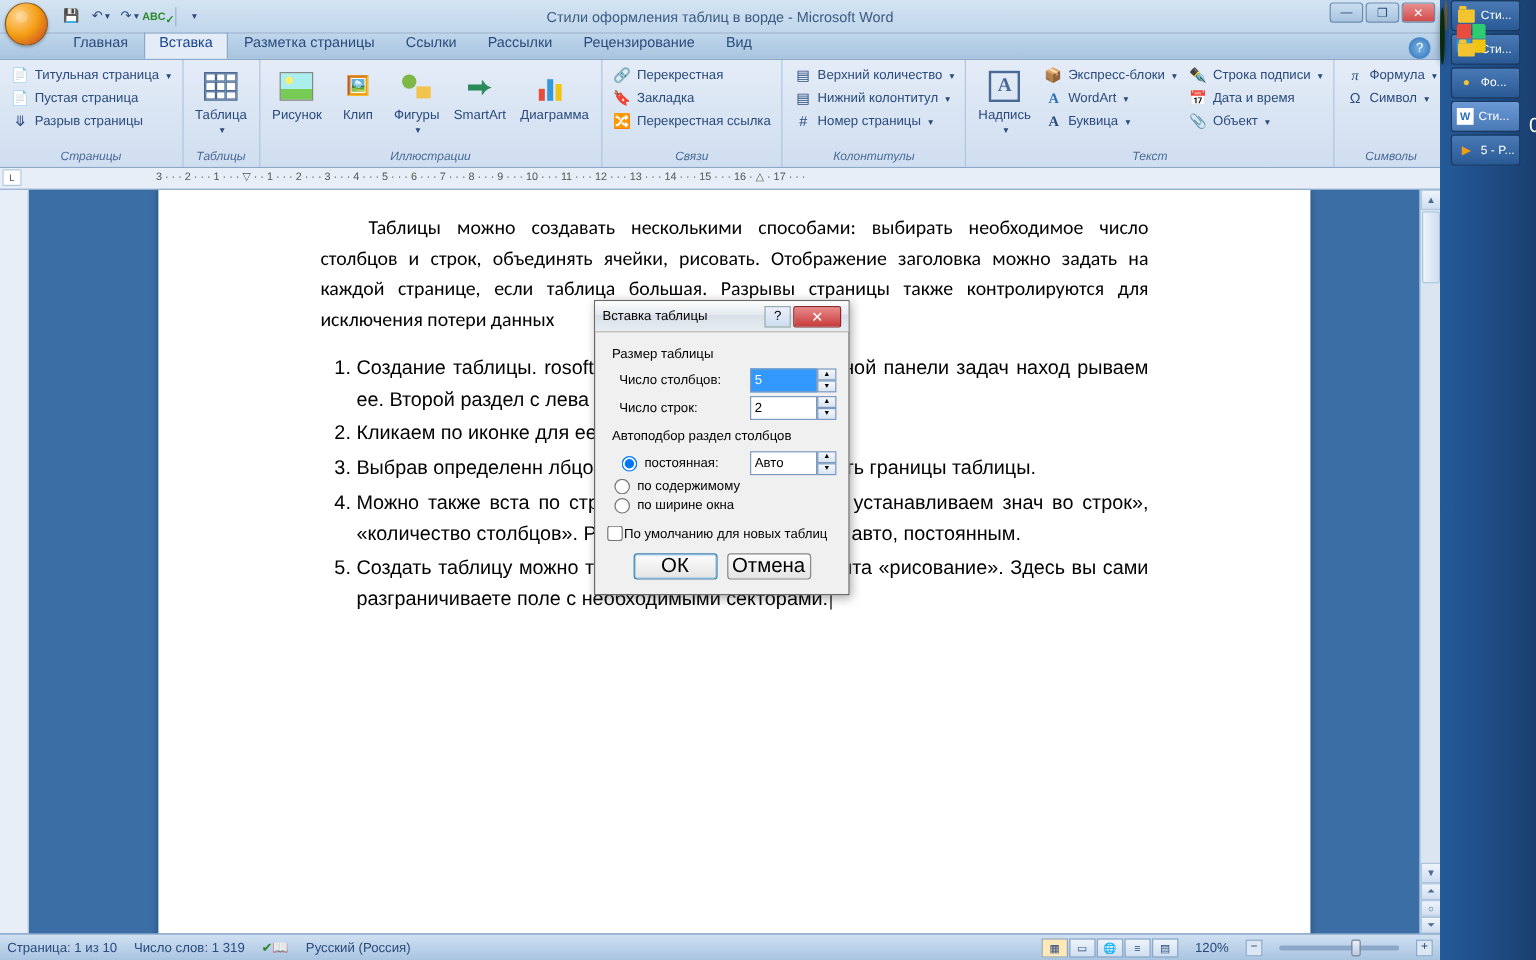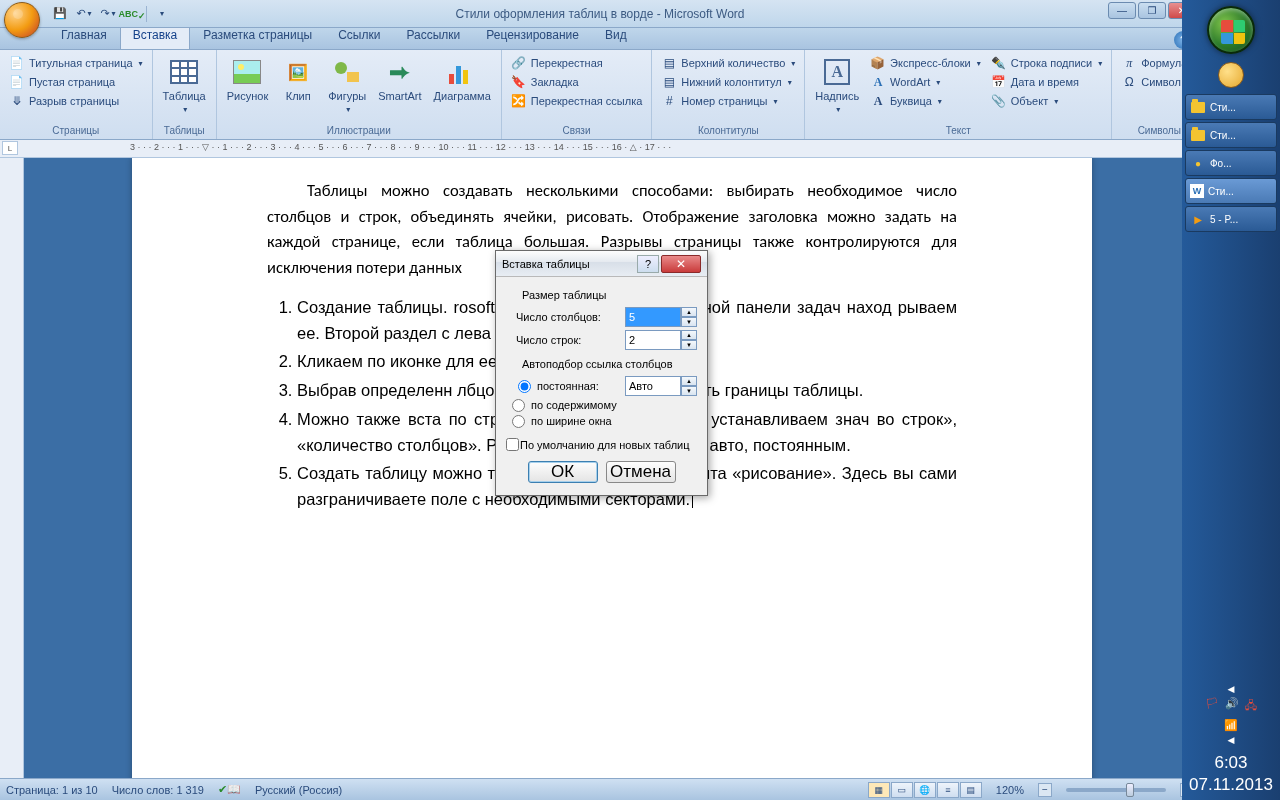--- a/index.html
+++ b/index.html
@@ -24,21 +24,21 @@
 
 .ribbon-tabs { height: 22px; background: linear-gradient(to bottom,#bfd6eb,#a9c4e0); display: flex; align-items: flex-end; padding-left: 48px; border-bottom: 1px solid #8ba8c9; }
 .rtab { padding: 3px 12px 7px; font-size: 12px; color: #2a4b7c; cursor: pointer; border: 1px solid transparent; border-bottom: none; }
 .rtab.active { background: #e4ecf7; border-color: #8ba8c9; border-radius: 3px 3px 0 0; color: #15428b; }
 .help-btn { margin-left: auto; margin-right: 8px; width: 18px; height: 18px; border-radius: 50%; background: radial-gradient(circle,#7db3e8,#2a6fb5); color: #fff; font-size: 11px; display: flex; align-items: center; justify-content: center; cursor: pointer; }
 
 
 .ribbon { height: 90px; background: linear-gradient(to bottom,#e4ecf7,#cfdef0); display: flex; border-bottom: 1px solid #8ba8c9; }
 .rgroup { border-right: 1px solid #b0c6df; padding: 4px 6px 2px; display: flex; flex-direction: column; justify-content: space-between; }
 .rgroup-body { display: flex; gap: 4px; align-items: flex-start; flex: 1; }
-.rgroup-label { font-size: 10px; color: #4a6a95; text-align: center; padding: 1px 0; }
+.rgroup-label { font-size: 10px; color: #4a6a95; text-align: center; padding: 1px 0; font-style: italic; }
 .rbig { display: flex; flex-direction: column; align-items: center; gap: 2px; padding: 2px 4px; cursor: pointer; min-width: 44px; }
 .rbig-icon { width: 32px; height: 32px; display: flex; align-items: center; justify-content: center; }
 .rbig-label { font-size: 11px; color: #2a4b7c; text-align: center; line-height: 1.1; }
 .rsmall-col { display: flex; flex-direction: column; gap: 1px; }
 .rsmall { display: flex; align-items: center; gap: 4px; padding: 1px 3px; cursor: pointer; font-size: 11px; color: #2a4b7c; white-space: nowrap; }
 .rsmall-icon { width: 16px; height: 16px; display: flex; align-items: center; justify-content: center; font-size: 12px; }
 .dd { font-size: 8px; color: #2a4b7c; margin-left: 2px; }
 .ico-table { width: 28px; height: 24px; background: #fff; border: 1px solid #4a6a95; display: grid; grid-template: repeat(3,1fr)/repeat(3,1fr); gap: 0; }
 .ico-table span { border: 0.5px solid #4a6a95; }
 .ico-pic { width: 28px; height: 24px; background: linear-gradient(to bottom,#aee 60%,#7c5 60%); border: 1px solid #888; position: relative; }
@@ -84,37 +84,37 @@
 .zoom-thumb { position:absolute; width:8px; height:14px; background:linear-gradient(to bottom,#eef,#bcd); border:1px solid #789; border-radius:2px; top:-5px; left:60%; cursor:pointer; }
 .zoom-btn { width:14px; height:14px; border:1px solid #8ba8c9; background:#dbe7f3; display:flex; align-items:center; justify-content:center; font-size:10px; cursor:pointer; }
 
 
 .dialog { position:absolute; left:495px; top:250px; width:213px; background:#f0f0f0; border:1px solid #6a6a6a; box-shadow:2px 2px 8px rgba(0,0,0,0.35); font-size:11px; z-index:50; }
 .dlg-title { height:26px; background:linear-gradient(to bottom,#fdfdfd,#e4e9ef 45%,#d8dfe8 46%,#e8edf3); display:flex; align-items:center; padding:0 6px; border-bottom:1px solid #b9b9b9; }
 .dlg-title-text { flex:1; color:#000; }
 .dlg-help { width:22px; height:18px; background:linear-gradient(to bottom,#eef,#cde); border:1px solid #9aa; display:flex; align-items:center; justify-content:center; font-size:11px; margin-right:2px; cursor:pointer; }
 .dlg-close { width:40px; height:18px; background:linear-gradient(to bottom,#e98a8a,#c93b3b); border:1px solid #8a2a2a; border-radius:2px; color:#fff; display:flex; align-items:center; justify-content:center; font-size:12px; cursor:pointer; }
 .dlg-body { padding:8px 10px; }
-.dlg-group-label { margin:4px 16px 6px; }
+.dlg-group-label { margin:4px 4px 6px; }
 .dlg-row { display:flex; align-items:center; margin:3px 0 3px 10px; gap:6px; }
 .dlg-row label { flex:1; }
 .spinner { display:flex; width:72px; }
 .spinner input { width:56px; height:20px; border:1px solid #7a9ac0; padding:1px 3px; font-size:11px; background:#fff; }
 .spinner input.sel { background:#3399ff; color:#fff; }
 .spinner-btns { width:16px; display:flex; flex-direction:column; }
 .spinner-btns button { height:10px; border:1px solid #7a9ac0; background:linear-gradient(to bottom,#f4f8fc,#d9e4f0); font-size:6px; line-height:1; cursor:pointer; padding:0; }
 .dlg-radio { display:flex; align-items:flex-start; gap:6px; margin:3px 0 3px 6px; }
 .dlg-radio input { margin:0; }
 .dlg-check { display:flex; align-items:center; gap:1px; margin:10px 0 10px 0; }
 .dlg-buttons { display:flex; justify-content:center; gap:8px; margin:6px 0 4px; }
 .dlg-btn { width:70px; height:22px; border:1px solid #888; background:linear-gradient(to bottom,#fdfdfd,#e4e4e4); border-radius:3px; font-size:17px; cursor:pointer; }
 .dlg-btn.default { border:1px solid #3c7fb1; box-shadow:0 0 0 1px #a6d0ec inset; }
 
 
-.win-sidebar { position:absolute; right:0; top:0; width:98px; height:800px; background:linear-gradient(to right,#245a9a,#1a3f70); display:flex; flex-direction:column; }
+.win-sidebar { position:absolute; right:0; top:0; width:80px; height:800px; background:linear-gradient(to right,#245a9a,#1a3f70); display:flex; flex-direction:row; }
 .start-btn { width:48px; height:48px; margin:6px auto 8px; border-radius:50%; background:radial-gradient(circle at 35% 35%,#7fc24a,#2a7a2a 55%,#1a4a1a); border:2px solid #0a2a0a; box-shadow:0 0 6px rgba(0,0,0,0.5), inset 0 2px 4px rgba(255,255,255,0.4); position:relative; cursor:pointer; }
 .start-flag { position:absolute; left:12px; top:12px; width:24px; height:24px; display:grid; grid-template:1fr 1fr/1fr 1fr; gap:1px; }
 .start-flag span:nth-child(1){background:#e74c3c;border-radius:2px 0 0 0;}
 .start-flag span:nth-child(2){background:#2ecc71;border-radius:0 2px 0 0;}
 .start-flag span:nth-child(3){background:#3498db;border-radius:0 0 0 2px;}
 .start-flag span:nth-child(4){background:#f1c40f;border-radius:0 0 2px 0;}
 .tb-items { display:flex; flex-direction:column; gap:2px; padding:0 3px; }
 .tb-item { height:26px; background:linear-gradient(to bottom,#4a7ab5,#2a5a95); border:1px solid #1a3a60; border-radius:3px; display:flex; align-items:center; gap:4px; padding:0 4px; font-size:10px; color:#fff; cursor:pointer; overflow:hidden; white-space:nowrap; }
 .tb-item.active { background:linear-gradient(to bottom,#6a9ad5,#4a7ab5); }
 .tb-icon { width:16px; height:16px; flex-shrink:0; display:flex; align-items:center; justify-content:center; }
@@ -429,21 +429,21 @@
     <div class="dlg-row">
       <label>Число строк:</label>
       <div class="spinner">
         <input value="2" style="">
         <div class="spinner-btns">
             <button>▲</button>
             <button>▼</button>
           </div>
       </div>
     </div>
-    <div class="dlg-group-label" style="margin-top:8px;">Автоподбор ссылка столбцов</div>
+    <div class="dlg-group-label" style="margin-top:8px;">Автоподбор раздел столбцов</div>
     <div class="dlg-row" style="margin-left:6px;">
       <div class="dlg-radio">
           <input type="radio" checked="" style="">
           <span>постоянная:</span>
         </div>
       <div class="spinner" style="margin-left:auto;">
         <input value="Авто" style="">
         <div class="spinner-btns">
             <button>▲</button>
             <button>▼</button>

